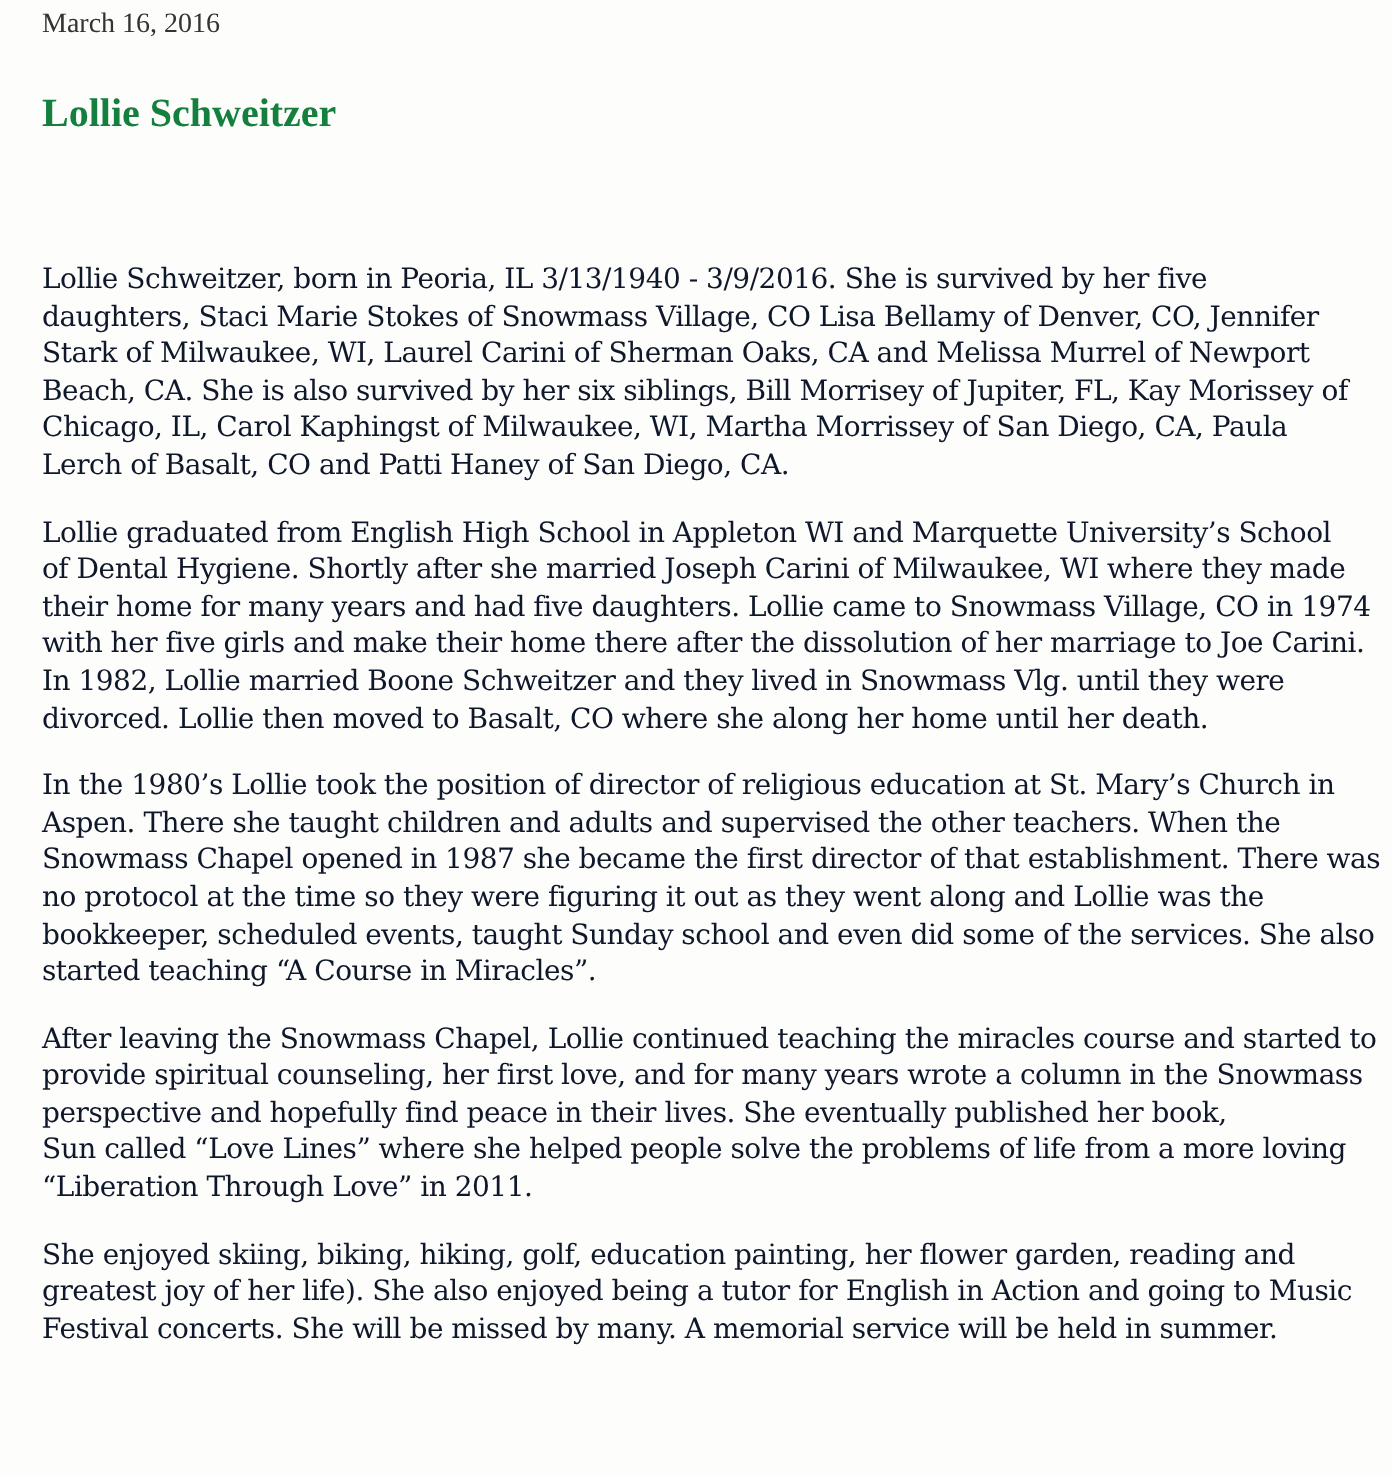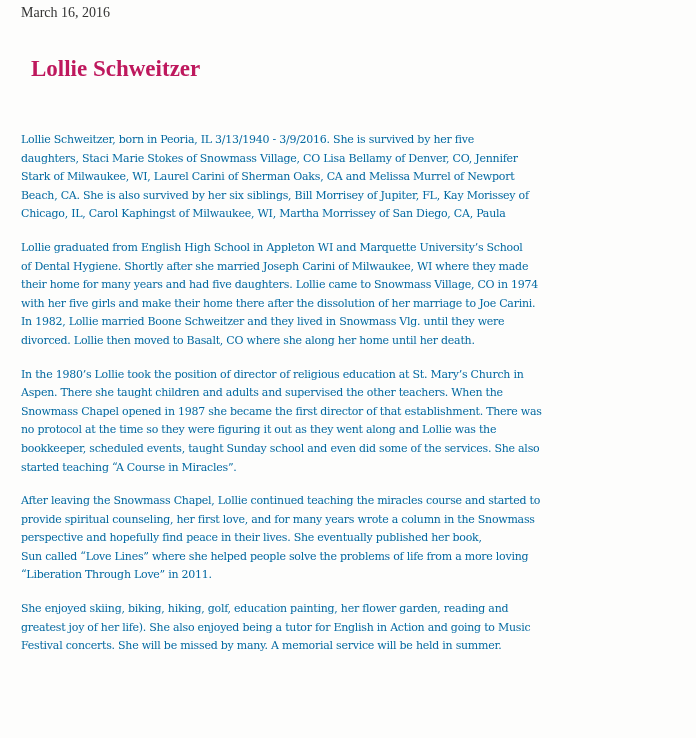--- a/index.html
+++ b/index.html
@@ -10,44 +10,45 @@
       font-family: "Liberation Serif", "DejaVu Serif", serif;
       position: relative;
     }
     .page { position: absolute; left: 0; top: 0; width: 588px; height: 738px; }
     .date {
       position: absolute; left: 21px; top: 5px;
       font-size: 14px; color: #333;
     }
     .title {
       position: absolute; left: 21px; top: 46px;
-      font-size: 23px; font-weight: bold; color: #be185d; margin: 10px;
+      font-size: 20px; font-weight: bold; color: #15803d; margin: 0;
     }
     .body-text {
       position: absolute; left: 21px; top: 131px; width: 675px;
       font-family: "DejaVu Serif", "Liberation Serif", serif;
-      font-size: 11px; letter-spacing: -0.25px; color: #0369a1;
+      font-size: 14px; letter-spacing: -0.25px; color: #0f172a;
     }
     .para { margin: 0 0 15px 0; }
     .line { display: block; line-height: 18.6px; white-space: nowrap; }
   </style>
 </head>
 <body>
 
 <div class="page">
   <div class="date">March 16, 2016</div>
   <h1 class="title">Lollie Schweitzer</h1>
 
   <div class="body-text">
     <p class="para">
       <span class="line">Lollie Schweitzer, born in Peoria, IL 3/13/1940 - 3/9/2016. She is survived by her five</span>
       <span class="line">daughters, Staci Marie Stokes of Snowmass Village, CO Lisa Bellamy of Denver, CO, Jennifer</span>
       <span class="line">Stark of Milwaukee, WI, Laurel Carini of Sherman Oaks, CA and Melissa Murrel of Newport</span>
       <span class="line">Beach, CA. She is also survived by her six siblings, Bill Morrisey of Jupiter, FL, Kay Morissey of</span>
       <span class="line">Chicago, IL, Carol Kaphingst of Milwaukee, WI, Martha Morrissey of San Diego, CA, Paula</span>
+      <span class="line">Lerch of Basalt, CO and Patti Haney of San Diego, CA.</span>
     </p>
     <p class="para">
       <span class="line">Lollie graduated from English High School in Appleton WI and Marquette University’s School</span>
       <span class="line">of Dental Hygiene. Shortly after she married Joseph Carini of Milwaukee, WI where they made</span>
       <span class="line">their home for many years and had five daughters. Lollie came to Snowmass Village, CO in 1974</span>
       <span class="line">with her five girls and make their home there after the dissolution of her marriage to Joe Carini.</span>
       <span class="line">In 1982, Lollie married Boone Schweitzer and they lived in Snowmass Vlg. until they were</span>
       <span class="line">divorced. Lollie then moved to Basalt, CO where she along her home until her death.</span>
     </p>
     <p class="para">

